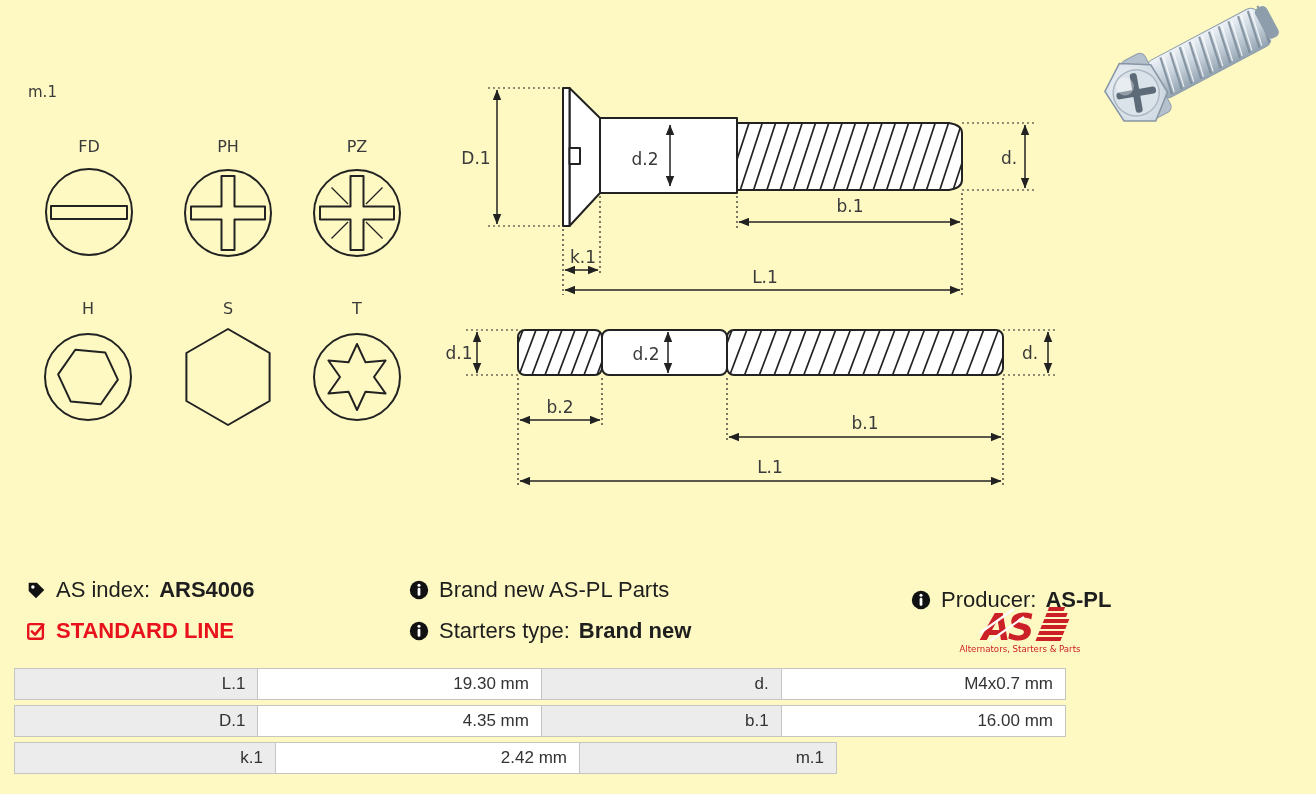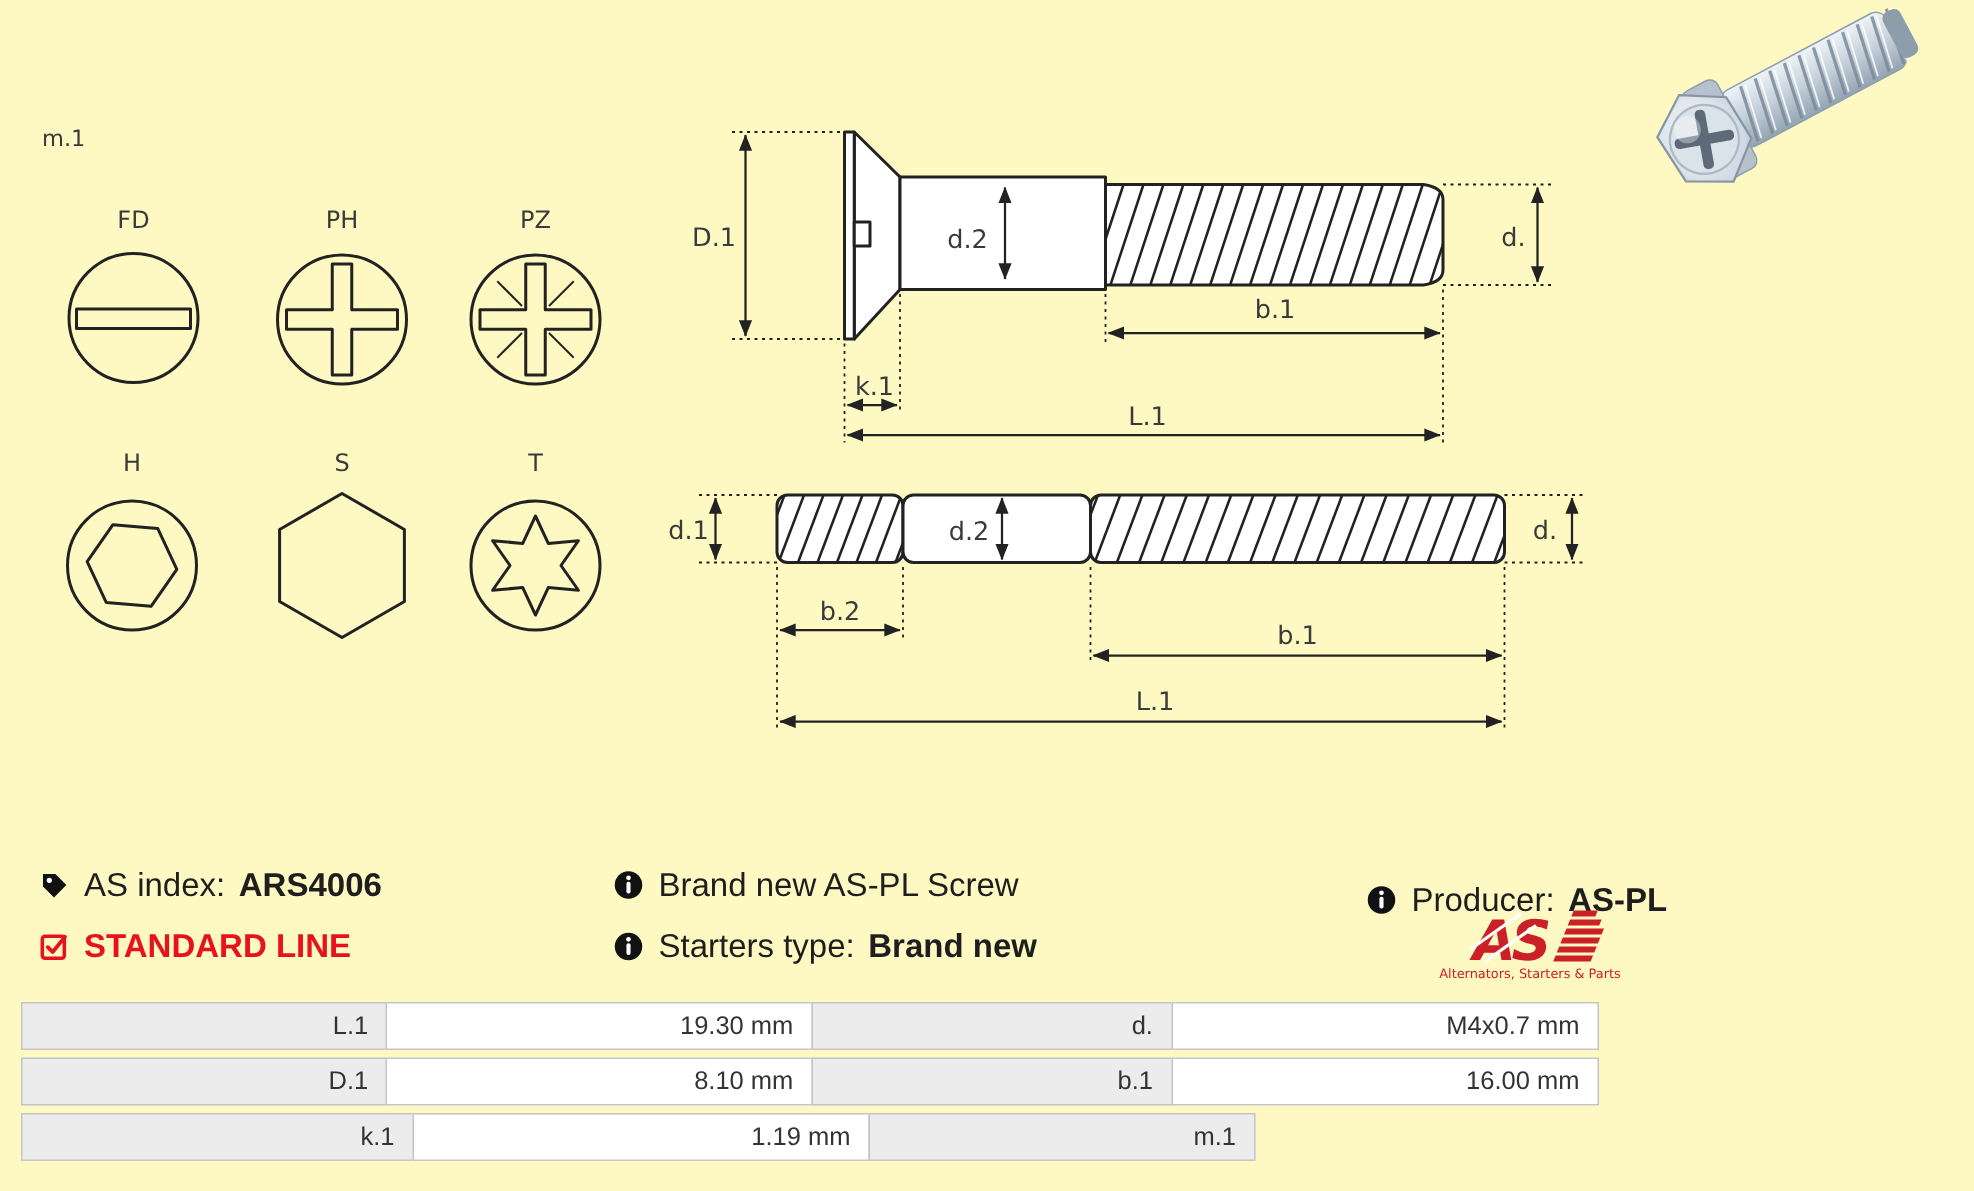--- a/index.html
+++ b/index.html
@@ -296,21 +296,21 @@
     </svg>
     <span class="red">STANDARD LINE</span>
   </div>
 
   <div class="info-item" style="left:408px;top:578px;">
     <svg class="icn" viewBox="0 0 24 24">
       <circle cx="12" cy="12" r="10" fill="#111"></circle>
       <circle cx="12" cy="6.8" r="1.7" fill="#fff"></circle>
       <rect x="10.5" y="9.6" width="3" height="8.6" rx="1.4" fill="#fff"></rect>
     </svg>
-    <span>Brand new AS-PL Screw</span>
+    <span>Brand new AS-PL Parts</span>
   </div>
 
   <div class="info-item" style="left:408px;top:619px;">
     <svg class="icn" viewBox="0 0 24 24">
       <circle cx="12" cy="12" r="10" fill="#111"></circle>
       <circle cx="12" cy="6.8" r="1.7" fill="#fff"></circle>
       <rect x="10.5" y="9.6" width="3" height="8.6" rx="1.4" fill="#fff"></rect>
     </svg>
     <span>Starters type:</span>
     <span class="bold">Brand new</span>
@@ -347,24 +347,24 @@
 
   <div class="spec-table">
     <div class="t-row">
       <div class="cell c-lbl w1">L.1</div>
       <div class="cell c-val w2">19.30 mm</div>
       <div class="cell c-lbl w3">d.</div>
       <div class="cell c-val w4">M4x0.7 mm</div>
     </div>
     <div class="t-row">
       <div class="cell c-lbl w1">D.1</div>
-      <div class="cell c-val w2">8.10 mm</div>
+      <div class="cell c-val w2">4.35 mm</div>
       <div class="cell c-lbl w3">b.1</div>
       <div class="cell c-val w4">16.00 mm</div>
     </div>
     <div class="t-row">
       <div class="cell c-lbl w1">k.1</div>
-      <div class="cell c-val w2">1.19 mm</div>
+      <div class="cell c-val w2">2.42 mm</div>
       <div class="cell c-lbl w3">m.1</div>
     </div>
   </div>
 
 </div>
 
 </body></html>

